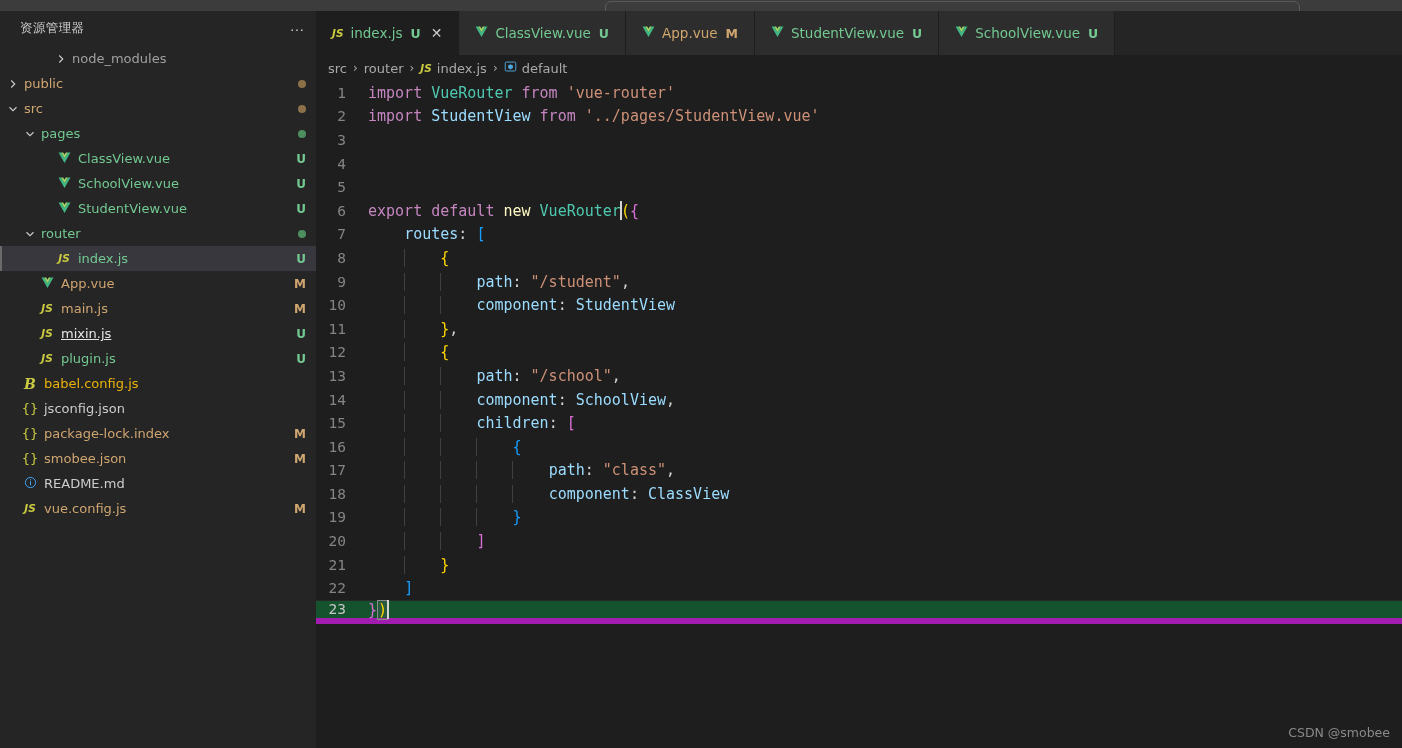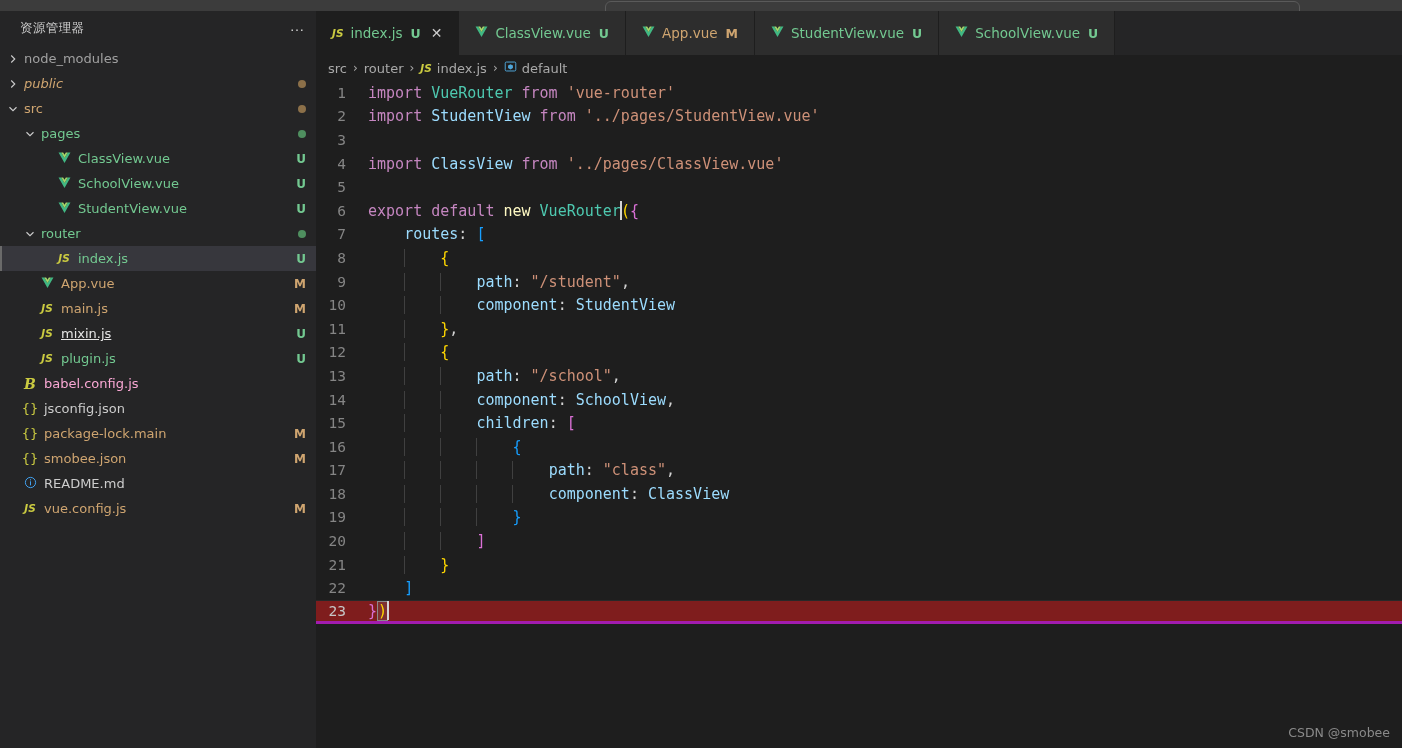--- a/index.html
+++ b/index.html
@@ -225,22 +225,22 @@
   }
   .code-line {
     height: 23.6px;
     display: flex;
     align-items: center;
     position: relative;
     white-space: pre;
   }
   .code-line.current {
     border-top: 1px solid #282828;
-    border-bottom: 3px solid #a21caf;
-    background: #7f1d1d;
+    border-bottom: 6px solid #a21caf;
+    background: #14532d;
   }
   .lineno {
     width: 52px;
     flex: 0 0 52px;
     text-align: right;
     color: #858585;
     padding-right: 22px;
     font-size: 14.5px;
     user-select: none;
   }
@@ -300,29 +300,29 @@
   <div class="body">
 
     <div class="sidebar">
       <div class="sidebar-header">
         <span class="sidebar-title">资源管理器</span>
         <span class="dots-icon">…</span>
       </div>
 
 
       <div class="tree" id="tree">
-          <div class="row" style="padding-left: 6px;">
+          <div class="row" style="padding-left: 22px; margin-left: 32px;">
             <span class="twisty">
               <svg width="14" height="14" viewBox="0 0 16 16">
                 <path d="M6 4 L10 8 L6 12" fill="none" stroke="#cccccc" stroke-width="1.3"></path>
               </svg>
             </span>
             <span class="fname" style="color: rgb(160, 160, 160);">node_modules</span>
           </div>
-          <div class="row" style="padding-left: 6px; font-style: italic;">
+          <div class="row" style="padding-left: 6px;">
             <span class="twisty">
               <svg width="14" height="14" viewBox="0 0 16 16">
                 <path d="M6 4 L10 8 L6 12" fill="none" stroke="#cccccc" stroke-width="1.3"></path>
               </svg>
             </span>
             <span class="fname" style="color: rgb(207, 165, 112);">public</span>
             <span class="dot" style="background: rgb(140, 112, 73);"></span>
           </div>
           <div class="row" style="padding-left: 6px;">
             <span class="twisty">
@@ -407,31 +407,31 @@
           </div>
           <div class="row" style="padding-left: 23px;">
             <span class="twisty"></span>
             <span class="ficon"><span style="color:#cbcb41;font-size:10.5px;font-weight:bold;font-style:italic;">JS</span></span>
             <span class="fname" style="color: rgb(115, 201, 145);">plugin.js</span>
             <span class="badge" style="color: rgb(115, 201, 145);">U</span>
           </div>
           <div class="row" style="padding-left: 6px;">
             <span class="twisty"></span>
             <span class="ficon"><span style="color:#cbcb41;font-size:14px;font-weight:bold;font-style:italic;font-family:'DejaVu Serif',serif;">B</span></span>
-            <span class="fname" style="color: #f9a8d4;">babel.config.js</span>
+            <span class="fname" style="color: #eab308;">babel.config.js</span>
           </div>
           <div class="row" style="padding-left: 6px;">
             <span class="twisty"></span>
             <span class="ficon"><span style="color:#cbcb41;font-size:13px;font-weight:normal;">{}</span></span>
             <span class="fname" style="color: rgb(204, 204, 204);">jsconfig.json</span>
           </div>
           <div class="row" style="padding-left: 6px;">
             <span class="twisty"></span>
             <span class="ficon"><span style="color:#cbcb41;font-size:13px;font-weight:normal;">{}</span></span>
-            <span class="fname" style="color: rgb(207, 165, 112);">package-lock.main</span>
+            <span class="fname" style="color: rgb(207, 165, 112);">package-lock.index</span>
             <span class="badge" style="color: rgb(207, 165, 112);">M</span>
           </div>
           <div class="row" style="padding-left: 6px;">
             <span class="twisty"></span>
             <span class="ficon"><span style="color:#cbcb41;font-size:13px;font-weight:normal;">{}</span></span>
             <span class="fname" style="color: rgb(207, 165, 112);">smobee.json</span>
             <span class="badge" style="color: rgb(207, 165, 112);">M</span>
           </div>
           <div class="row" style="padding-left: 6px;">
             <span class="twisty"></span>
@@ -508,21 +508,21 @@
               <path d="M8 5.2 L11 6.9 L11 9.9 L8 11.6 L5 9.9 L5 6.9 Z" fill="#4fa6d9"></path>
             </svg></span>
           <span class="bc-item">default</span>
         </div>
 
       <div class="code-wrap">
         <div id="codelines">
             <div class="code-line"><span class="lineno">1</span><span class="codetext"><span class="t-kw">import</span><span class="t-pl"> </span><span class="t-cls">VueRouter</span><span class="t-pl"> </span><span class="t-kw">from</span><span class="t-pl"> </span><span class="t-str">'vue-router'</span></span></div>
             <div class="code-line"><span class="lineno">2</span><span class="codetext"><span class="t-kw">import</span><span class="t-pl"> </span><span class="t-id">StudentView</span><span class="t-pl"> </span><span class="t-kw">from</span><span class="t-pl"> </span><span class="t-str">'../pages/StudentView.vue'</span></span></div>
             <div class="code-line"><span class="lineno">3</span></div>
-            <div class="code-line"><span class="lineno">4</span><span class="codetext"><span class="t-kw">import</span><span class="t-pl"> </span><span class="t-id">ClassView</span><span class="t-pl"> </span><span class="t-kw">from</span><span class="t-pl"> </span><span class="t-str">'../pages/ClassView.vue'</span></span></div>
+            <div class="code-line"><span class="lineno">4</span></div>
             <div class="code-line"><span class="lineno">5</span><span class="codetext"></span></div>
             <div class="code-line"><span class="lineno">6</span><span class="codetext"><span class="t-kw">export</span><span class="t-pl"> </span><span class="t-kw">default</span><span class="t-pl"> </span><span class="t-new">new</span><span class="t-pl"> </span><span class="t-cls">VueRouter</span><span class="cursor"></span><span class="t-b1">(</span><span class="t-b2">{</span></span></div>
             <div class="code-line"><span class="lineno">7</span><span class="codetext"><span class="t-pl"> </span><span class="t-pl"> </span><span class="t-pl"> </span><span class="t-pl"> </span><span class="t-id">routes</span><span class="t-pl">:</span><span class="t-pl"> </span><span class="t-b3">[</span></span></div>
             <div class="code-line"><span class="lineno">8</span><span class="codetext"><span class="guide" style="left:36.08px"></span><span class="t-pl"> </span><span class="t-pl"> </span><span class="t-pl"> </span><span class="t-pl"> </span><span class="t-pl"> </span><span class="t-pl"> </span><span class="t-pl"> </span><span class="t-pl"> </span><span class="t-b1">{</span></span></div>
             <div class="code-line"><span class="lineno">9</span><span class="codetext"><span class="guide" style="left:36.08px"></span><span class="guide" style="left:72.16px"></span><span class="t-pl"> </span><span class="t-pl"> </span><span class="t-pl"> </span><span class="t-pl"> </span><span class="t-pl"> </span><span class="t-pl"> </span><span class="t-pl"> </span><span class="t-pl"> </span><span class="t-pl"> </span><span class="t-pl"> </span><span class="t-pl"> </span><span class="t-pl"> </span><span class="t-id">path</span><span class="t-pl">:</span><span class="t-pl"> </span><span class="t-str">"/student"</span><span class="t-pl">,</span></span></div>
             <div class="code-line"><span class="lineno">10</span><span class="codetext"><span class="guide" style="left:36.08px"></span><span class="guide" style="left:72.16px"></span><span class="t-pl"> </span><span class="t-pl"> </span><span class="t-pl"> </span><span class="t-pl"> </span><span class="t-pl"> </span><span class="t-pl"> </span><span class="t-pl"> </span><span class="t-pl"> </span><span class="t-pl"> </span><span class="t-pl"> </span><span class="t-pl"> </span><span class="t-pl"> </span><span class="t-id">component</span><span class="t-pl">:</span><span class="t-pl"> </span><span class="t-id">StudentView</span></span></div>
             <div class="code-line"><span class="lineno">11</span><span class="codetext"><span class="guide" style="left:36.08px"></span><span class="t-pl"> </span><span class="t-pl"> </span><span class="t-pl"> </span><span class="t-pl"> </span><span class="t-pl"> </span><span class="t-pl"> </span><span class="t-pl"> </span><span class="t-pl"> </span><span class="t-b1">}</span><span class="t-pl">,</span></span></div>
             <div class="code-line"><span class="lineno">12</span><span class="codetext"><span class="guide" style="left:36.08px"></span><span class="t-pl"> </span><span class="t-pl"> </span><span class="t-pl"> </span><span class="t-pl"> </span><span class="t-pl"> </span><span class="t-pl"> </span><span class="t-pl"> </span><span class="t-pl"> </span><span class="t-b1">{</span></span></div>
             <div class="code-line"><span class="lineno">13</span><span class="codetext"><span class="guide" style="left:36.08px"></span><span class="guide" style="left:72.16px"></span><span class="t-pl"> </span><span class="t-pl"> </span><span class="t-pl"> </span><span class="t-pl"> </span><span class="t-pl"> </span><span class="t-pl"> </span><span class="t-pl"> </span><span class="t-pl"> </span><span class="t-pl"> </span><span class="t-pl"> </span><span class="t-pl"> </span><span class="t-pl"> </span><span class="t-id">path</span><span class="t-pl">:</span><span class="t-pl"> </span><span class="t-str">"/school"</span><span class="t-pl">,</span></span></div>
             <div class="code-line"><span class="lineno">14</span><span class="codetext"><span class="guide" style="left:36.08px"></span><span class="guide" style="left:72.16px"></span><span class="t-pl"> </span><span class="t-pl"> </span><span class="t-pl"> </span><span class="t-pl"> </span><span class="t-pl"> </span><span class="t-pl"> </span><span class="t-pl"> </span><span class="t-pl"> </span><span class="t-pl"> </span><span class="t-pl"> </span><span class="t-pl"> </span><span class="t-pl"> </span><span class="t-id">component</span><span class="t-pl">:</span><span class="t-pl"> </span><span class="t-id">SchoolView</span><span class="t-pl">,</span></span></div>

